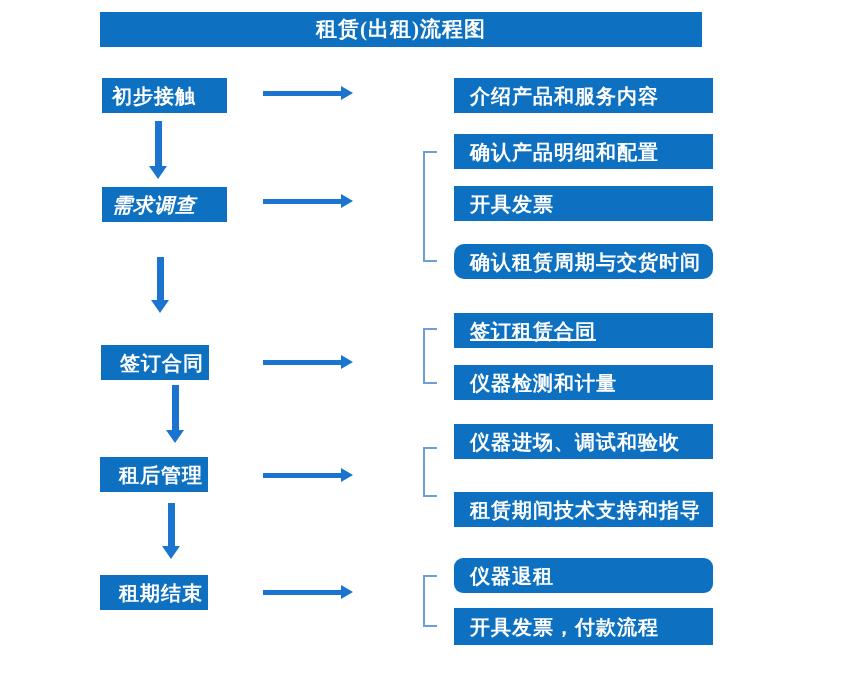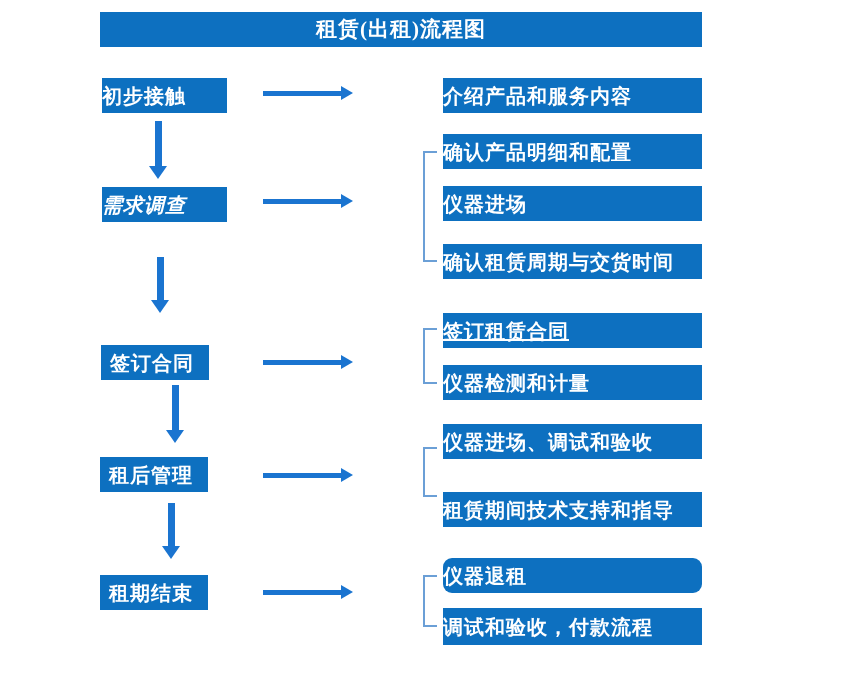--- a/index.html
+++ b/index.html
@@ -27,23 +27,23 @@
     letter-spacing:1px;
     display:flex;
     align-items:center;
     line-height:1;
   }
   .titlebar{
     left:100px;top:12px;width:602px;height:35px;
     justify-content:center;
     font-size:21px;
   }
-  .stepbox{width:125px;height:35px;}
-  .stepbox.narrow{width:108px;padding-left:9px;}
-  .detailbox{left:443px;width:259px;height:35px;padding-left:0;}
+  .stepbox{width:125px;height:35px;padding-left:10px;}
+  .stepbox.narrow{width:108px;padding-left:19px;}
+  .detailbox{left:454px;width:259px;height:35px;padding-left:16px;}
   
   .harrow{position:absolute;width:90px;height:14px;}
   .harrow .shaft{position:absolute;left:0;top:4.5px;width:79px;height:5px;background:var(--arrow);}
   .harrow .head{position:absolute;left:78px;top:0;width:0;height:0;
     border-left:12px solid var(--arrow);
     border-top:7px solid transparent;
     border-bottom:7px solid transparent;}
   
   .varrow{position:absolute;width:18px;}
   .varrow .shaft{position:absolute;left:5.5px;top:0;width:7px;background:var(--arrow);}
@@ -67,28 +67,28 @@
   <div class="bluebox titlebar">租赁(出租)流程图</div>
 
   <div class="bluebox stepbox" style="left:102px;top:78px;">初步接触</div>
   <div class="bluebox stepbox" style="left:102px;top:187px;font-style:italic;">需求调查</div>
   <div class="bluebox stepbox narrow" style="left:101px;top:345px;">签订合同</div>
   <div class="bluebox stepbox narrow" style="left:100px;top:457px;">租后管理</div>
   <div class="bluebox stepbox narrow" style="left:100px;top:575px;text-align:center;">租期结束</div>
 
   <div class="bluebox detailbox" style="top:78px;">介绍产品和服务内容</div>
   <div class="bluebox detailbox" style="top:134px;">确认产品明细和配置</div>
-  <div class="bluebox detailbox" style="top:186px;">仪器进场</div>
-  <div class="bluebox detailbox" style="top:244px;">确认租赁周期与交货时间</div>
+  <div class="bluebox detailbox" style="top:186px;">开具发票</div>
+  <div class="bluebox detailbox" style="top:244px;border-radius:10px;">确认租赁周期与交货时间</div>
   <div class="bluebox detailbox" style="top:313px;text-decoration:underline;">签订租赁合同</div>
   <div class="bluebox detailbox" style="top:365px;">仪器检测和计量</div>
   <div class="bluebox detailbox" style="top:424px;">仪器进场、调试和验收</div>
   <div class="bluebox detailbox" style="top:492px;">租赁期间技术支持和指导</div>
   <div class="bluebox detailbox" style="top:558px;border-radius:9px;">仪器退租</div>
-  <div class="bluebox detailbox" style="top:608px;height:37px;">调试和验收，付款流程</div>
+  <div class="bluebox detailbox" style="top:608px;height:37px;">开具发票，付款流程</div>
 
   <div class="harrow" style="left:263px;top:86px;">
       <span class="shaft"></span>
       <span class="head"></span>
     </div>
   <div class="harrow" style="left:263px;top:194px;">
       <span class="shaft"></span>
       <span class="head"></span>
     </div>
   <div class="harrow" style="left:263px;top:355px;">

